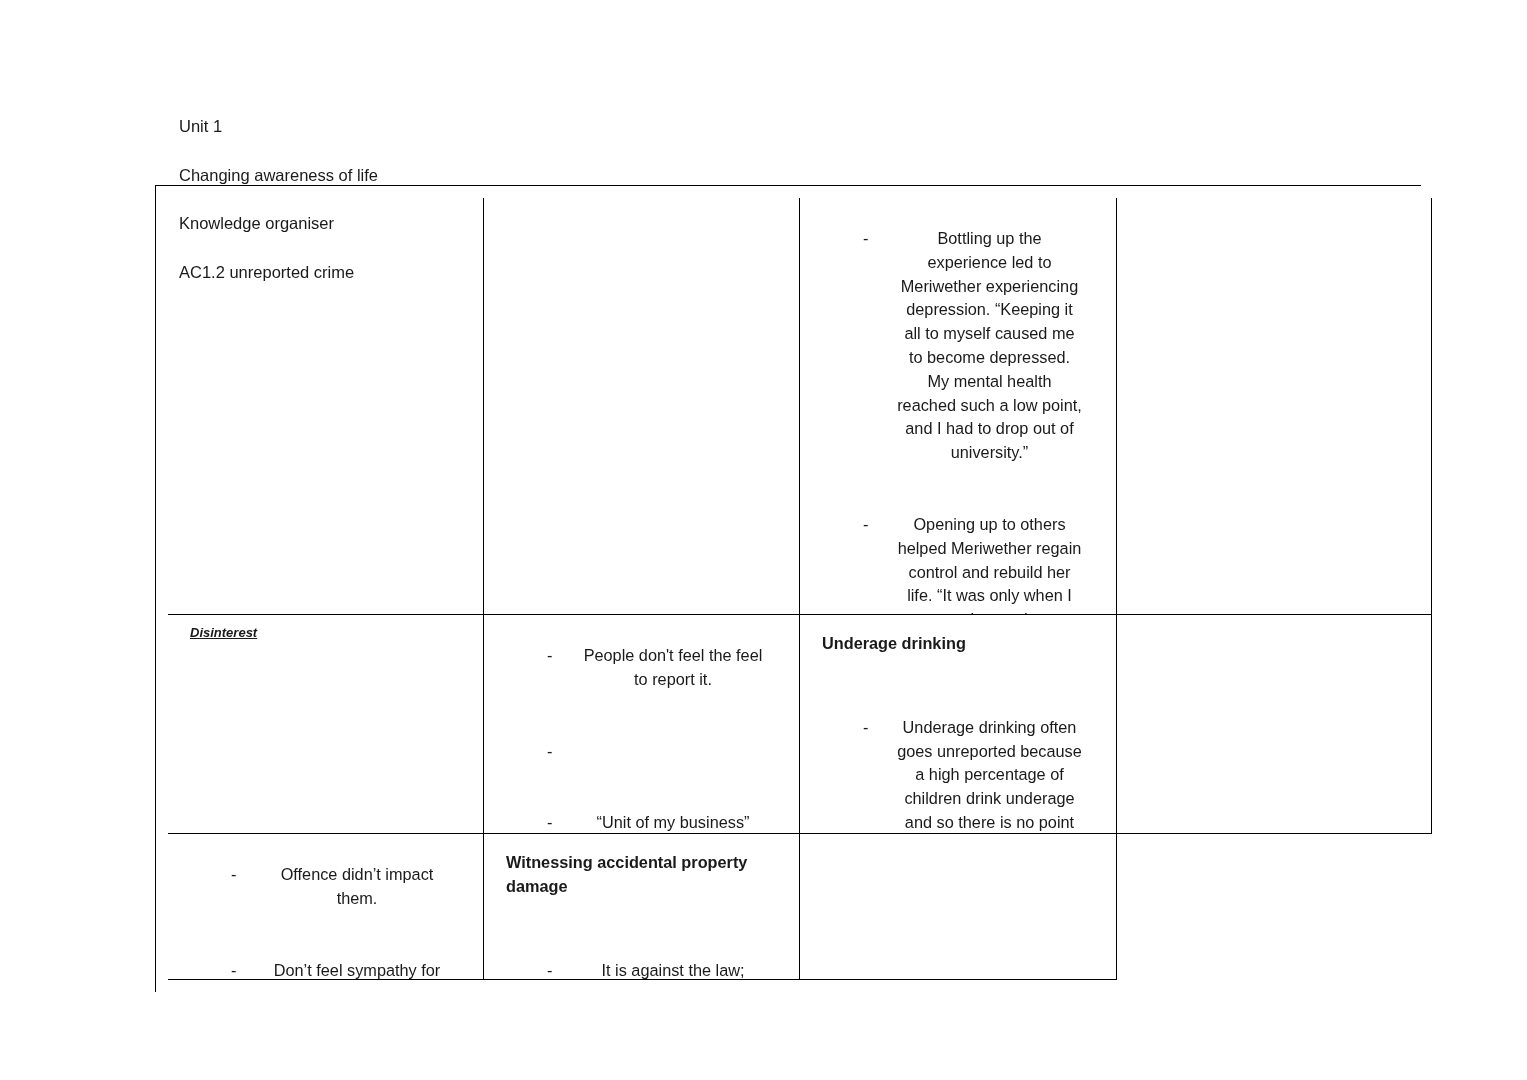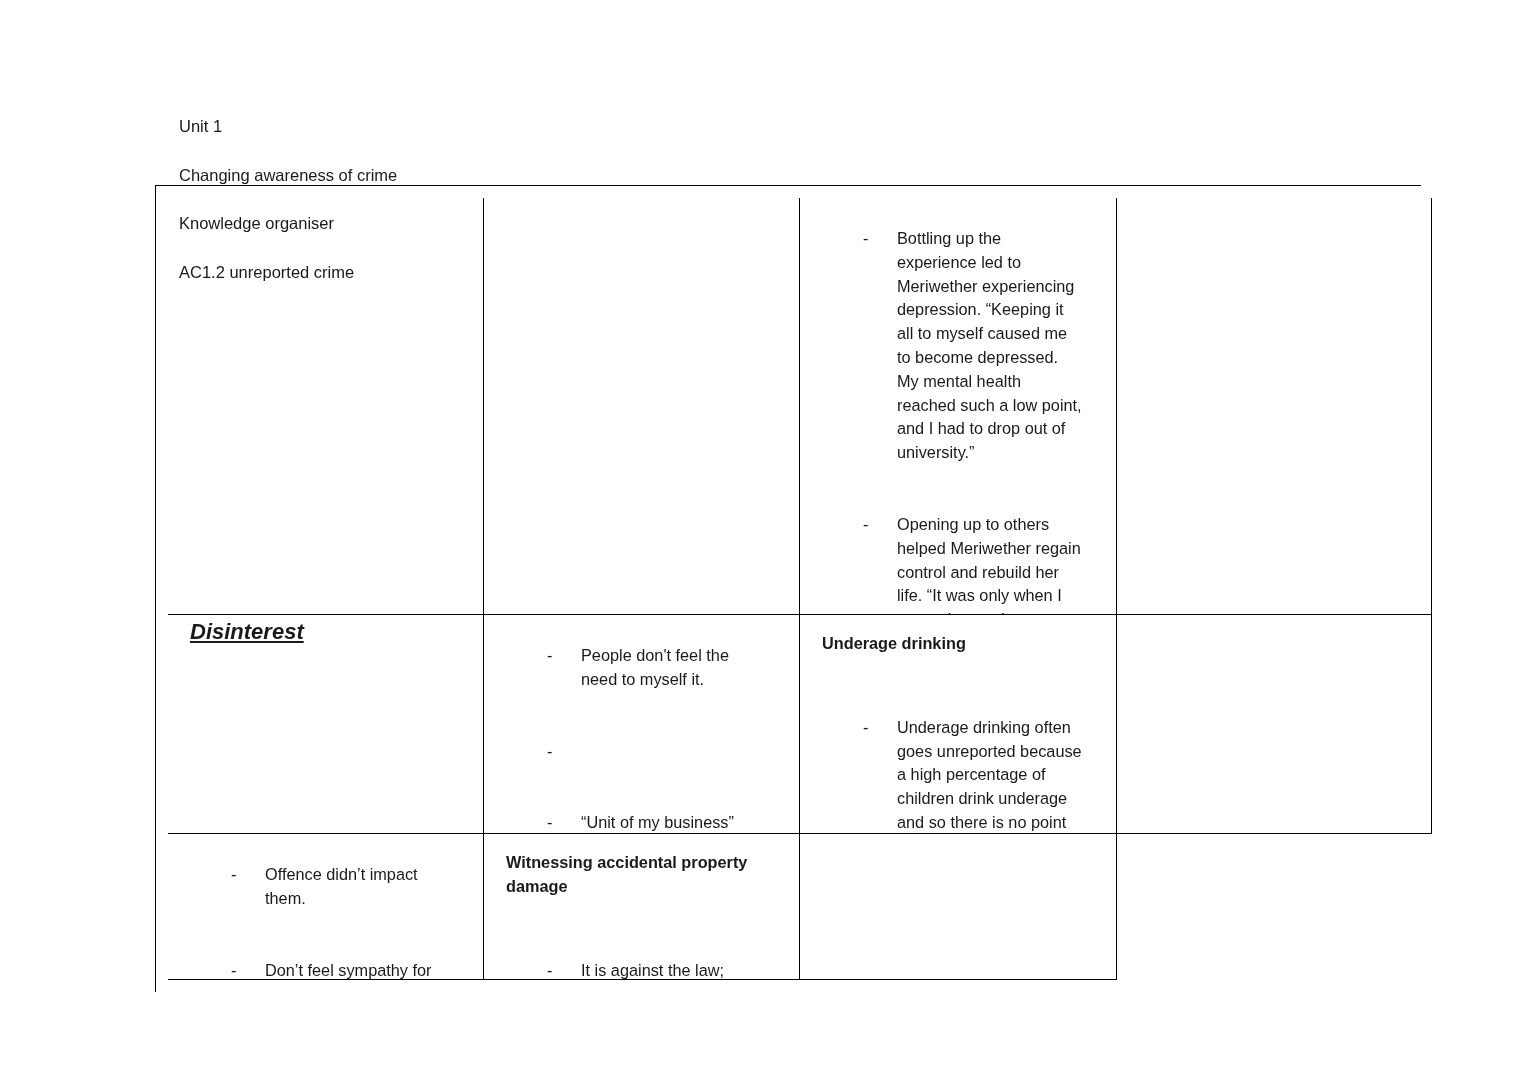--- a/index.html
+++ b/index.html
@@ -34,44 +34,44 @@
     border-bottom: 1.5px solid #000;
     overflow: hidden;
     padding: 5px 10px 0 10px;
     font-size: 16.3px;
     line-height: 23.8px;
   }
   .reason {
     font-weight: bold;
     font-style: italic;
     text-decoration: underline;
-    font-size: 22px;
+    font-size: 13px;
   }
   .ex-heading {
     font-weight: bold;
   }
   .spacer { height: 23.8px; }
   .bullet {
     display: flex;
     margin-left: 29px;
   }
   .bullet .dash {
     width: 34px;
     flex: 0 0 34px;
   }
-  .bullet .btext { flex: 1; }
+  .bullet .btext { flex: 1; text-align: center; }
 </style>
 </head>
 <body>
 
 <div class="page">
 
   <div class="doc-header">
     <div>Unit 1</div>
-    <div>Changing awareness of crime</div>
+    <div>Changing awareness of life</div>
     <div>Knowledge organiser</div>
     <div>AC1.2 unreported crime</div>
   </div>
 
   <div class="ko-table">
 
     <div class="cell"></div>
     <div class="cell"></div>
     <div class="cell">
       <div class="bullet">
@@ -84,21 +84,21 @@
       </div>
     </div>
     <div class="cell"></div>
 
     <div class="cell">
       <span class="reason">Disinterest</span>
     </div>
     <div class="cell">
       <div class="bullet">
         <span class="dash">-</span>
-        <span class="btext">People don't feel the need to myself it.</span>
+        <span class="btext">People don't feel the feel to report it.</span>
       </div>
       <div class="bullet">
         <span class="dash">-</span>
       </div>
       <div class="bullet">
         <span class="dash">-</span>
         <span class="btext">“Unit of my business” approach.</span>
       </div>
     </div>
     <div class="cell">

